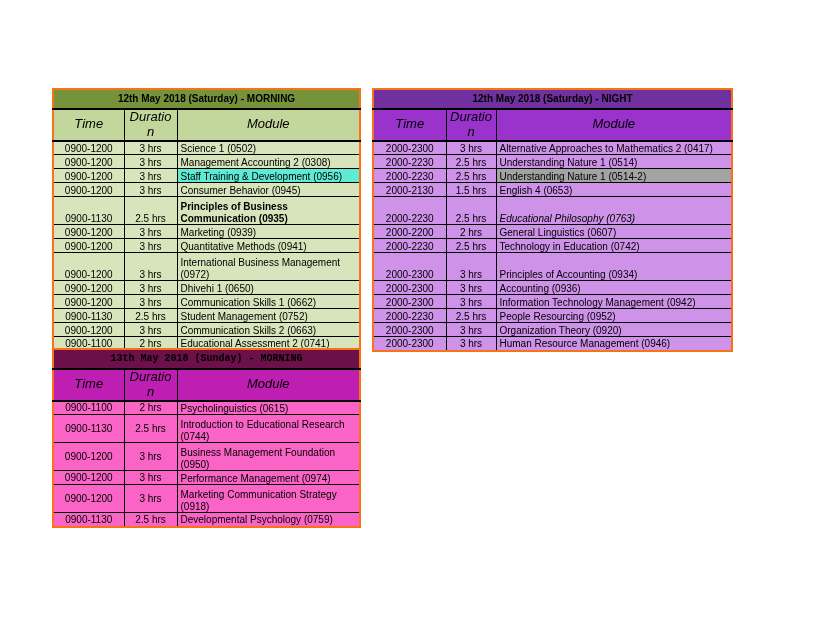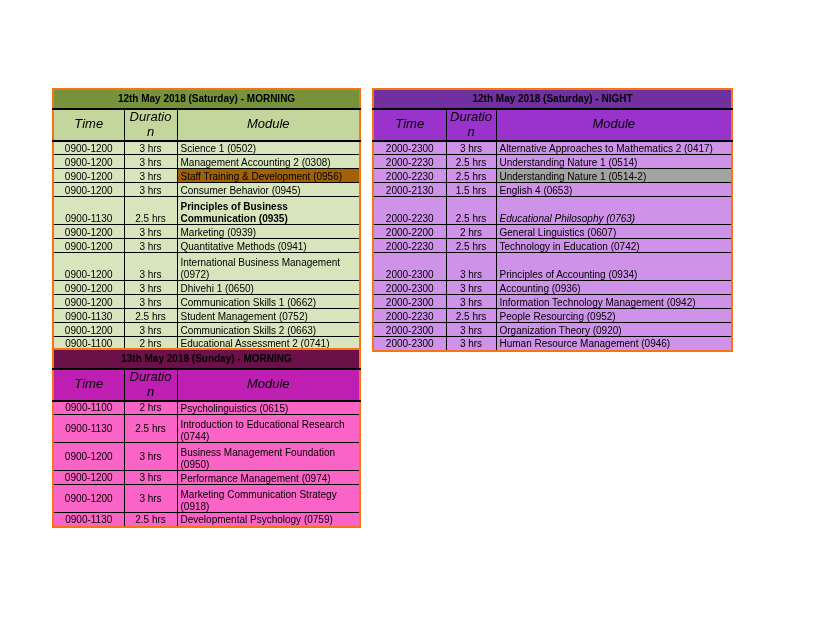--- a/index.html
+++ b/index.html
@@ -87,21 +87,21 @@
         <td class="c-mod" style="background: rgb(215, 228, 188);">Science 1 (0502)</td>
       </tr>
       <tr>
         <td class="c-time" style="background: rgb(215, 228, 188);">0900-1200</td>
         <td class="c-dur" style="background: rgb(215, 228, 188);">3 hrs</td>
         <td class="c-mod" style="background: rgb(215, 228, 188);">Management Accounting 2 (0308)</td>
       </tr>
       <tr>
         <td class="c-time" style="background: rgb(215, 228, 188);">0900-1200</td>
         <td class="c-dur" style="background: rgb(215, 228, 188);">3 hrs</td>
-        <td class="c-mod" style="background: #a16207; margin-top: 24px;">Staff Training &amp; Development (0956)</td>
+        <td class="c-mod" style="background: #5eead4; margin-top: 24px;">Staff Training &amp; Development (0956)</td>
       </tr>
       <tr>
         <td class="c-time" style="background: rgb(215, 228, 188);">0900-1200</td>
         <td class="c-dur" style="background: rgb(215, 228, 188);">3 hrs</td>
         <td class="c-mod" style="background: rgb(215, 228, 188);">Consumer Behavior (0945)</td>
       </tr>
       <tr>
         <td class="c-time" style="background: rgb(215, 228, 188);">0900-1130</td>
         <td class="c-dur" style="background: rgb(215, 228, 188);">2.5 hrs</td>
         <td class="c-mod" style="background: rgb(215, 228, 188); font-weight: bold;">Principles of Business Communication (0935)</td>
@@ -235,21 +235,21 @@
 </table>
 
 <table class="sched" id="t2">
   <colgroup>
       <col style="width:71px">
       <col style="width:53px">
       <col style="width:183px">
     </colgroup>
   <thead>
     <tr>
-      <td class="title-cell" colspan="3" style="background: rgb(108, 16, 73);">13th May 2018 (Sunday) - MORNING</td>
+      <td class="title-cell" colspan="3" style="background: rgb(108, 16, 73); font-family: Liberation Mono, monospace;">13th May 2018 (Sunday) - MORNING</td>
     </tr>
     <tr class="header-row">
       <th style="background: rgb(190, 31, 178);">Time</th>
       <th style="background: rgb(190, 31, 178);">Duration</th>
       <th style="background: rgb(190, 31, 178);">Module</th>
     </tr>
   </thead>
   <tbody>
       <tr>
         <td class="c-time" style="background: rgb(250, 100, 198);">0900-1100</td>

